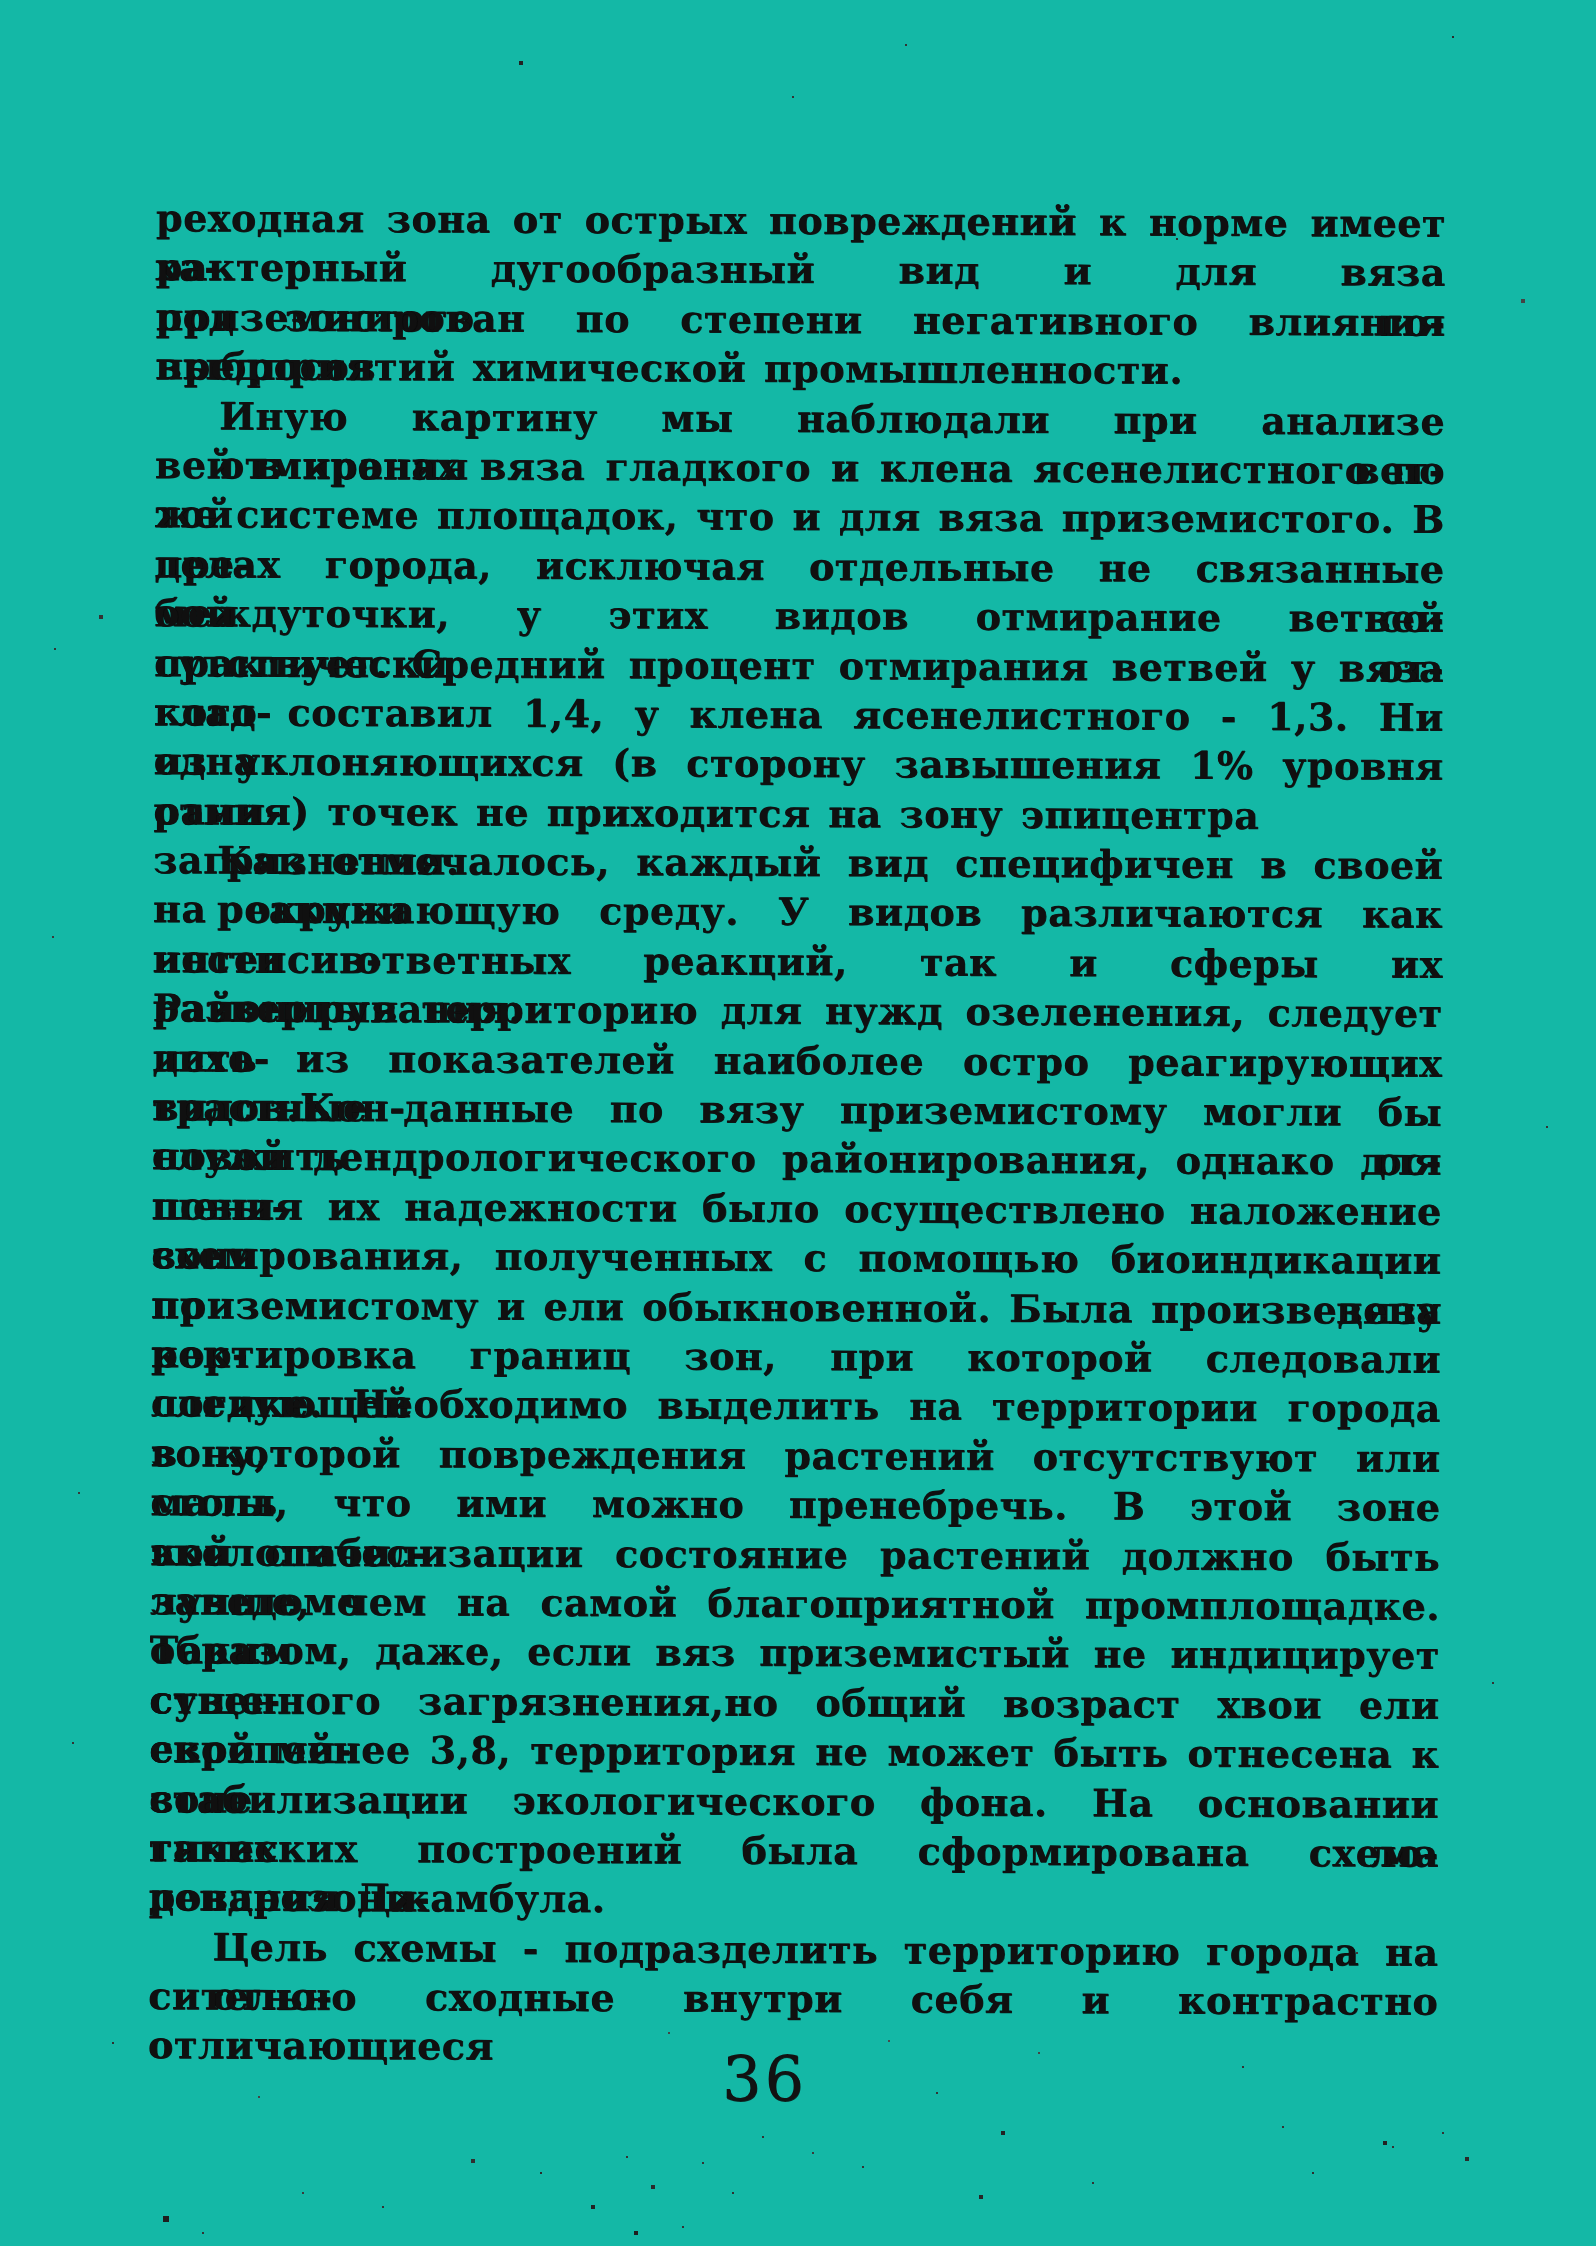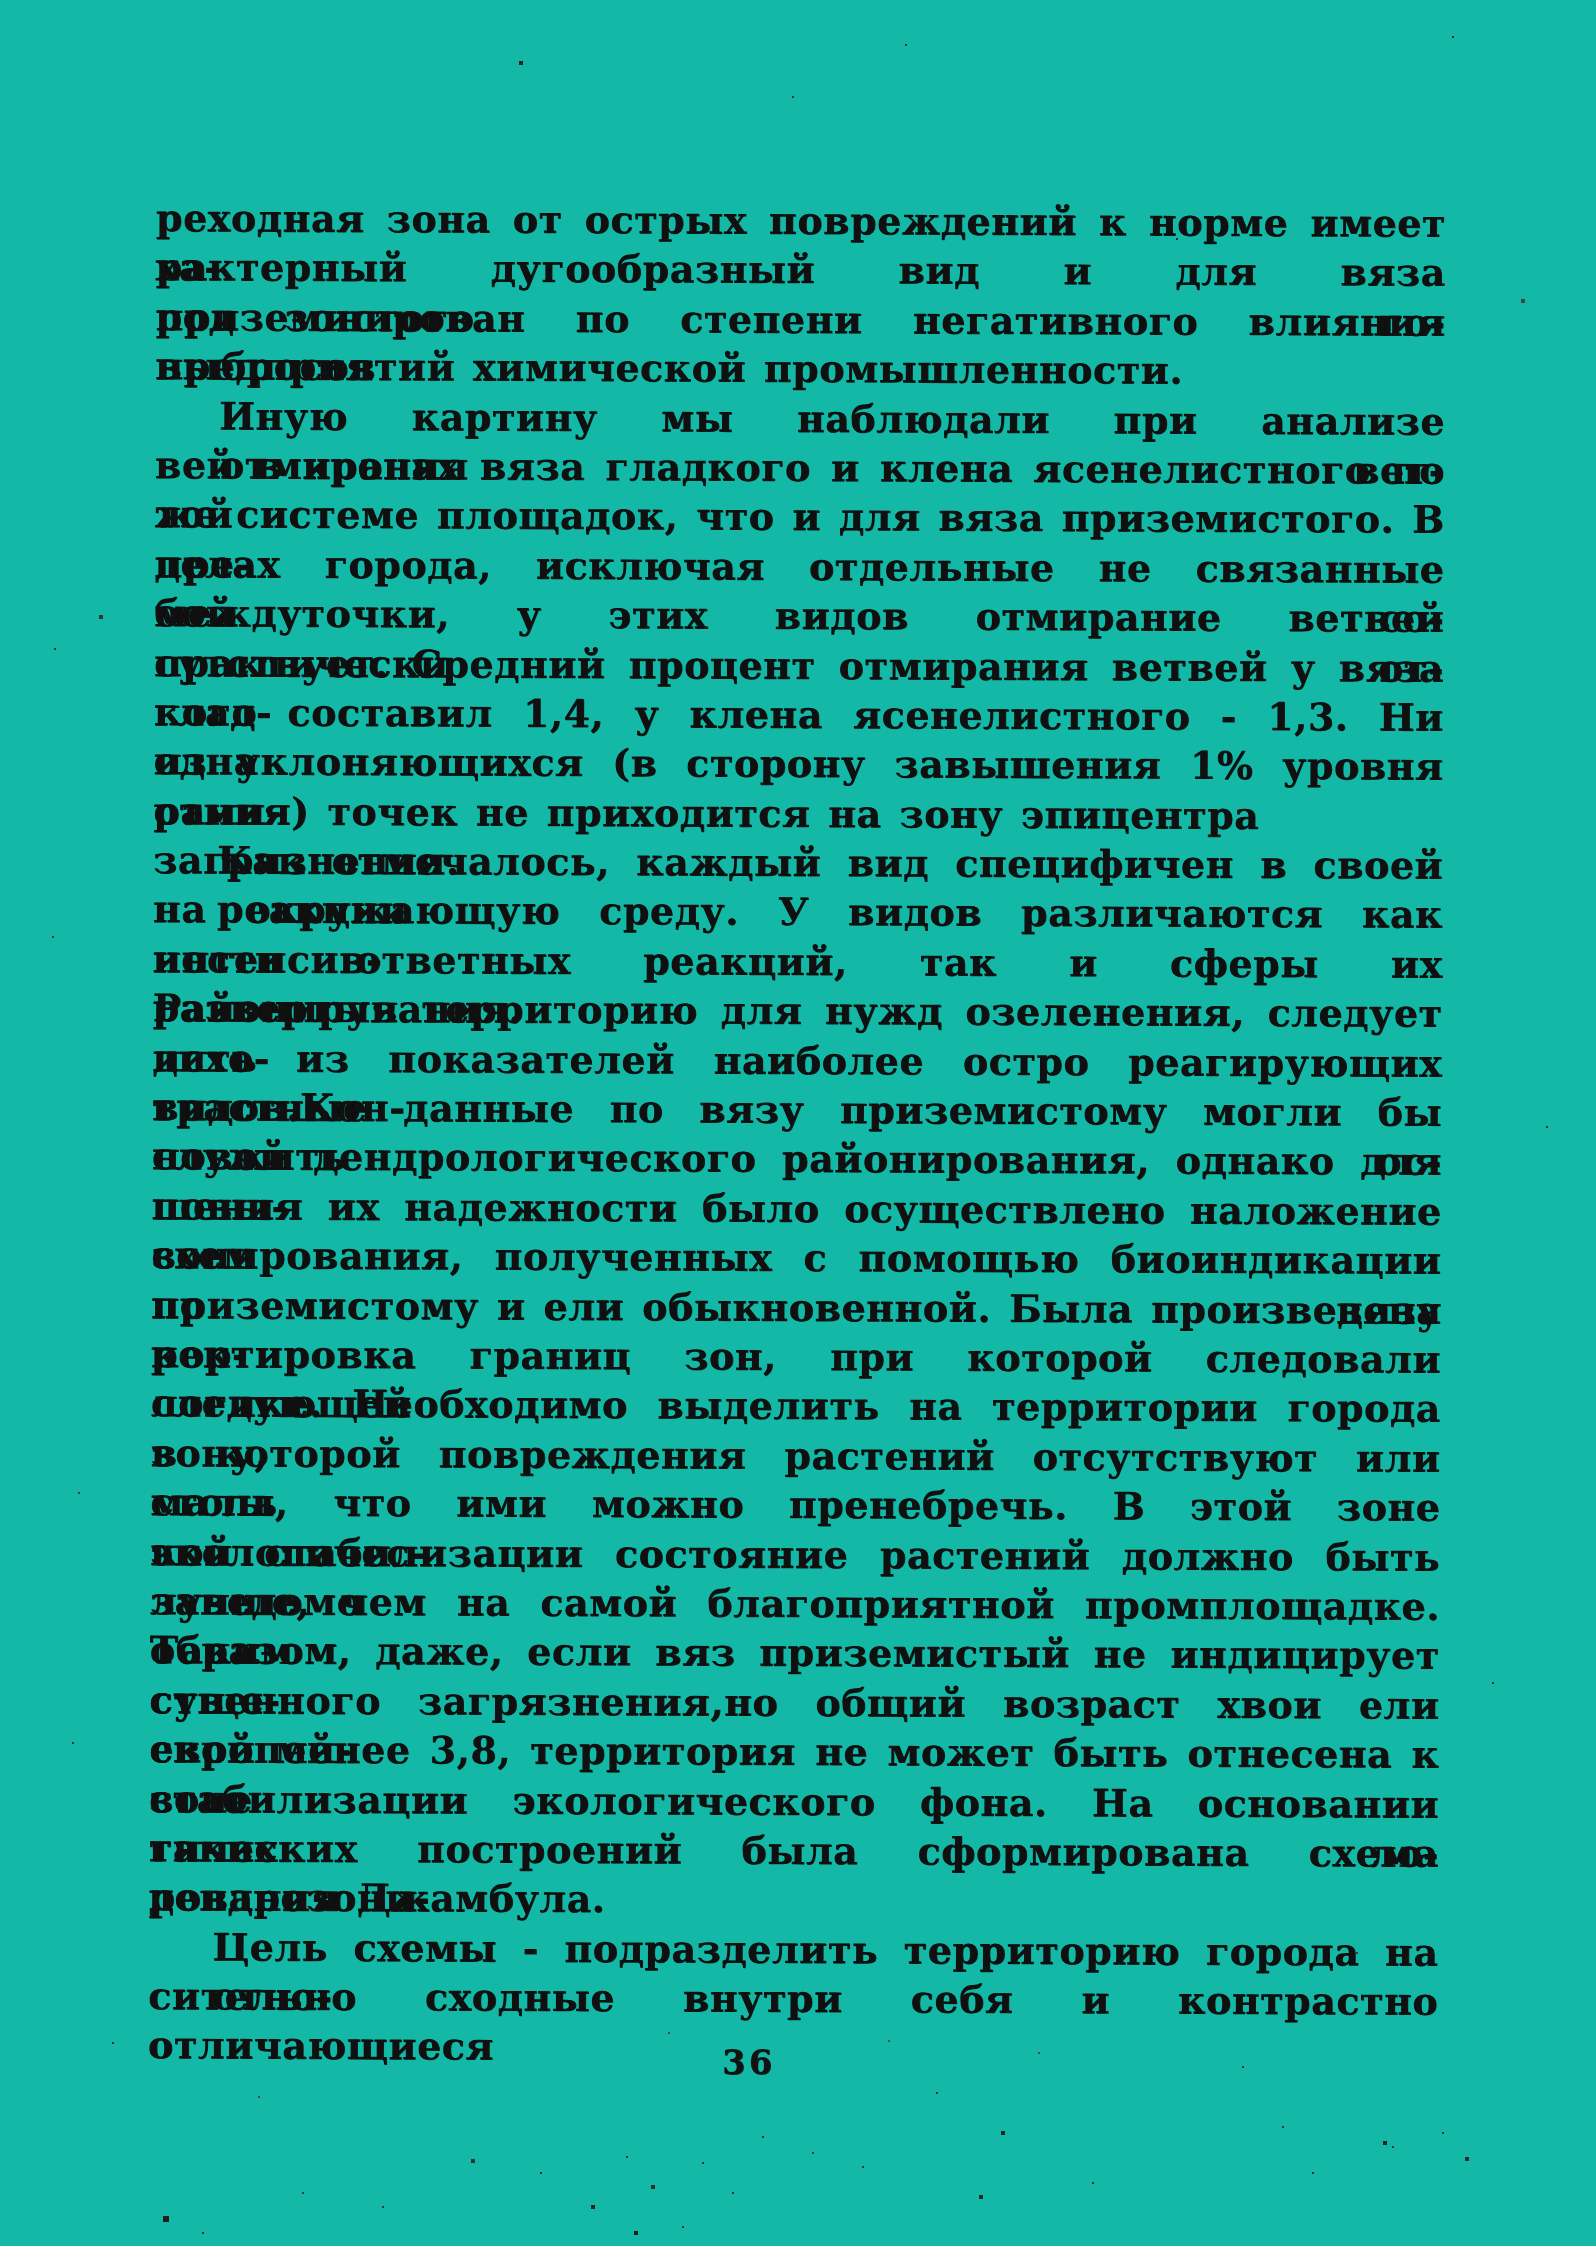--- a/index.html
+++ b/index.html
@@ -46,22 +46,22 @@
   }
   .line.last {
     text-align: left;
     text-align-last: left;
   }
   .page-number {
     position: absolute;
     top: 2042px;
     left: 722px;
     color: #121212;
-    font-size: 34px;
-    font-weight: 700;
+    font-size: 62px;
+    font-weight: 400;
     letter-spacing: 3px;
     text-shadow: 0.6px 0.5px 0 rgba(10,10,10,0.85);
   }
   
   .speckles, .speckles-big {
     position: absolute;
     left: 0;
     top: 0;
     width: 2px;
     height: 2px;

